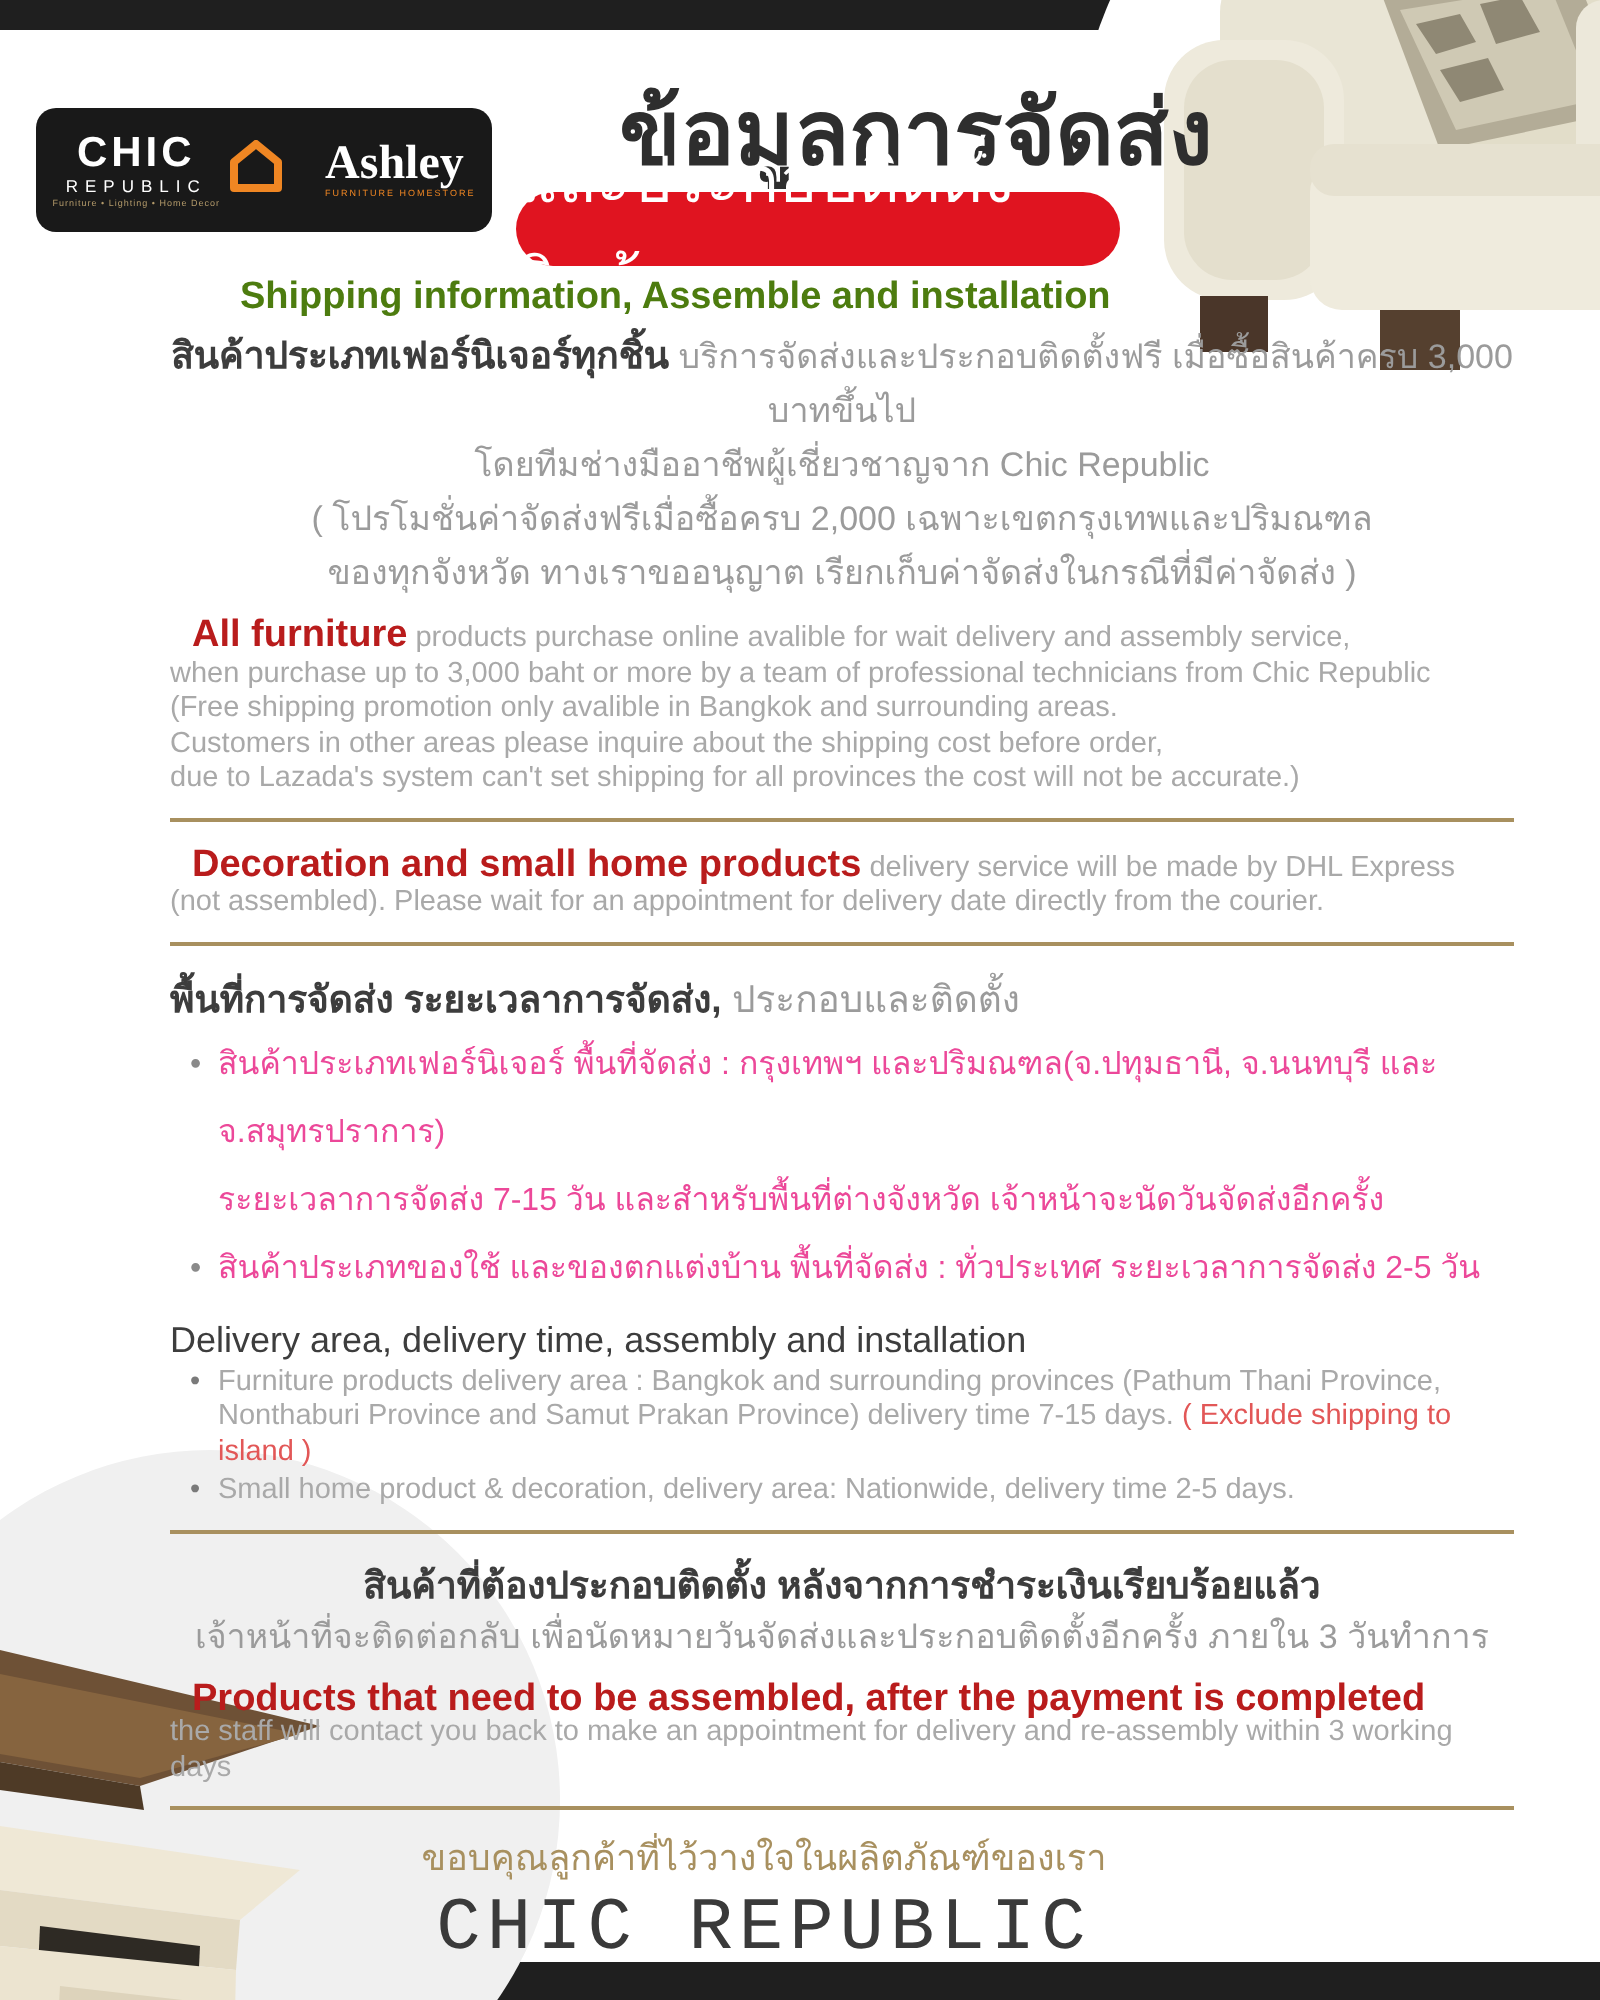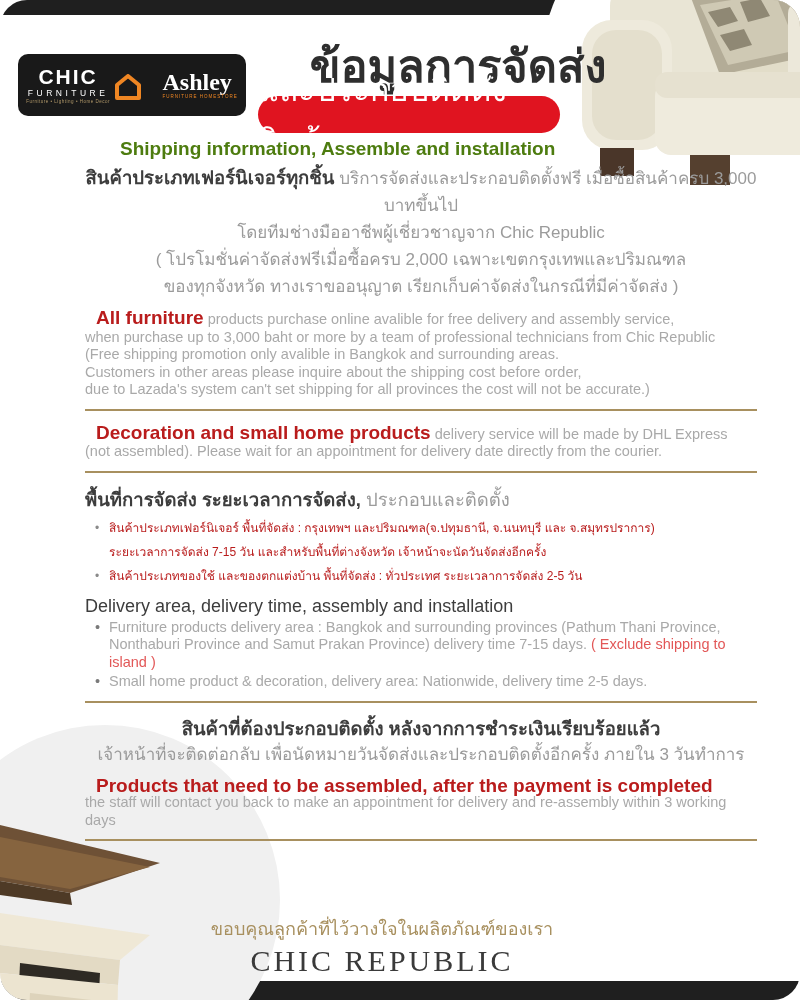--- a/index.html
+++ b/index.html
@@ -1,38 +1,38 @@
 <!DOCTYPE html>
 <html><head>
 <meta charset="utf-8">
 <style>
   html,body{margin:0;padding:0;background:#ffffff;}
   .page{position:relative;width:800px;height:1000px;background:#ffffff;overflow:hidden;
-        font-family:"Liberation Sans","DejaVu Sans",sans-serif;border-radius:27px;}
+        font-family:"Liberation Sans","DejaVu Sans",sans-serif;}
 
   
   .topbar{position:absolute;top:0;left:0;width:800px;height:15px;background:#1f1f1f;z-index:1;}
   .bottombar{position:absolute;bottom:0;left:0;width:800px;height:19px;background:#1f1f1f;z-index:1;}
 
   
   .sofa-circle{position:absolute;top:-100px;right:-80px;width:340px;height:340px;border-radius:50%;
                background:#ffffff;z-index:2;overflow:hidden;}
   .sofa-circle svg{position:absolute;left:30px;top:60px;}
   .desk-art{position:absolute;left:-70px;bottom:-75px;width:350px;height:350px;border-radius:50%;
             background:#f0f0f0;z-index:2;overflow:hidden;}
   .desk-art svg{position:absolute;left:70px;top:60px;}
 
   
   .logo-plate{position:absolute;top:54px;left:18px;width:216px;height:62px;background:#191919;
               border-radius:10px;z-index:3;display:flex;align-items:center;justify-content:space-around;padding:0 6px;}
   .chic-logo{text-align:center;color:#fff;line-height:1;}
   .chic-name{font-size:21px;font-weight:bold;letter-spacing:2px;}
   .chic-sub{font-size:8.5px;letter-spacing:3.5px;margin-top:2px;}
   .chic-tag{font-size:4.5px;color:#b39a6a;letter-spacing:.5px;margin-top:3px;}
-  .ashley-logo{display:flex;align-items:flex-end;gap:22px;}
+  .ashley-logo{display:flex;align-items:flex-start;gap:22px;}
   .ashley-text{color:#fff;line-height:1;}
   .ashley-name{font-family:"Liberation Serif","DejaVu Serif",serif;font-size:24px;font-weight:bold;}
   .ashley-sub{font-size:4.5px;color:#ef8623;letter-spacing:1px;margin-top:1px;text-align:center;}
 
   
   .main-title{position:absolute;top:30px;left:248px;width:420px;text-align:center;z-index:3;
               font-size:45px;font-weight:bold;color:#2e2e2e;}
   .red-badge{position:absolute;top:96px;left:258px;width:302px;height:37px;z-index:3;
              background:#e01420;border-radius:19px;display:flex;align-items:center;justify-content:center;
              color:#ffffff;font-size:32px;}
@@ -43,33 +43,33 @@
   .content{position:absolute;top:164px;left:85px;width:672px;z-index:3;}
   .th-para{font-size:17px;line-height:27px;color:#9b9b9b;margin:0;text-align:center;}
   .th-lead{font-size:18.5px;font-weight:bold;color:#3d3d3d;}
   .en-para{font-size:14.5px;line-height:17.5px;color:#a9a9a9;margin:9px 0 0 0;}
   .en-lead{font-size:19px;font-weight:bold;color:#b91c1c;margin-left:11px;}
   .line{display:block;}
   .divider{border:none;border-top:2px solid #a8905f;margin:10px 0 13px 0;}
   .bullets{margin:2px 0 0 0;padding:0 0 0 14px;list-style:none;}
   .bullets li{position:relative;padding-left:10px;}
   .bullets li::before{content:"•";position:absolute;left:-4px;}
-  .th-bullets li{font-size:12px;line-height:24px;color:#b91c1c;}
+  .th-bullets li{font-size:16px;line-height:34px;color:#ec4899;}
   .th-bullets li::before{color:#8a8a8a;}
   .en-bullets li{font-size:14.5px;line-height:17.5px;color:#a9a9a9;margin-top:2px;}
   .en-bullets li::before{color:#7a7a7a;}
   .red-note{color:#e25757;}
   .sec2 .th-para,.sec4 .th-para{line-height:26px;}
   .sec-head-th{font-size:18.5px;line-height:28px;margin:0;color:#9b9b9b;}
   .en-head{font-size:18px;font-weight:normal;color:#3d3d3d;margin:8px 0 2px 0;line-height:21px;}
 
   
   .footer{position:absolute;top:916px;left:0;width:764px;text-align:center;z-index:3;}
   .thanks{font-size:18px;color:#a8905f;margin:0;line-height:26px;}
-  .brand{font-family:Liberation Serif, serif;font-size:30px;color:#3a3a3a;
+  .brand{font-family:Liberation Mono, monospace;font-size:37px;color:#3a3a3a;
          letter-spacing:3px;margin:2px 0 0 0;}
 </style>
 </head>
 <body>
 
 <div class="page">
 
   <div class="topbar"></div>
   <div class="bottombar"></div>
 
@@ -100,21 +100,21 @@
       <polygon points="0,160 120,175 118,200 0,188" fill="#e3dac4"></polygon>
       <polygon points="20,178 100,188 98,230 18,222" fill="#2e2a24"></polygon>
       <polygon points="0,188 118,200 116,290 0,290" fill="#ece4d0"></polygon>
       <polygon points="30,208 100,216 98,252 28,246" fill="#ddd3bb"></polygon>
     </svg>
   </div>
 
   <div class="logo-plate">
     <div class="chic-logo">
       <div class="chic-name">CHIC</div>
-      <div class="chic-sub">FURNITURE</div>
+      <div class="chic-sub">REPUBLIC</div>
       <div class="chic-tag">Furniture • Lighting • Home Decor</div>
     </div>
     <div class="ashley-logo">
       <svg width="26" height="26" viewBox="0 0 26 26">
         <path d="M13 2 L24 11 V24 H2 V11 Z" fill="none" stroke="#ef8623" stroke-width="4" stroke-linejoin="round"></path>
       </svg>
       <div class="ashley-text">
         <div class="ashley-name">Ashley</div>
         <div class="ashley-sub">FURNITURE HOMESTORE</div>
       </div>
@@ -128,21 +128,21 @@
   <div class="content">
 
     <div class="sec1">
       <p class="th-para">
         <span class="th-lead">สินค้าประเภทเฟอร์นิเจอร์ทุกชิ้น</span><span> บริการจัดส่งและประกอบติดตั้งฟรี เมื่อซื้อสินค้าครบ 3,000 บาทขึ้นไป</span>
         <span class="line">โดยทีมช่างมืออาชีพผู้เชี่ยวชาญจาก Chic Republic</span>
         <span class="line">( โปรโมชั่นค่าจัดส่งฟรีเมื่อซื้อครบ 2,000 เฉพาะเขตกรุงเทพและปริมณฑล</span>
         <span class="line">ของทุกจังหวัด ทางเราขออนุญาต เรียกเก็บค่าจัดส่งในกรณีที่มีค่าจัดส่ง )</span>
       </p>
       <p class="en-para">
-        <span class="en-lead">All furniture</span><span> products purchase online avalible for free delivery and assembly service,</span>
+        <span class="en-lead">All furniture</span><span> products purchase online avalible for wait delivery and assembly service,</span>
         <span class="line">when purchase up to 3,000 baht or more by a team of professional technicians from Chic Republic</span>
         <span class="line">(Free shipping promotion only avalible in Bangkok and surrounding areas.</span>
         <span class="line">Customers in other areas please inquire about the shipping cost before order,</span>
         <span class="line">due to Lazada's system can't set shipping for all provinces the cost will not be accurate.)</span>
       </p>
     </div>
     <hr class="divider">
 
     <div class="sec2">
       <p class="en-para">

